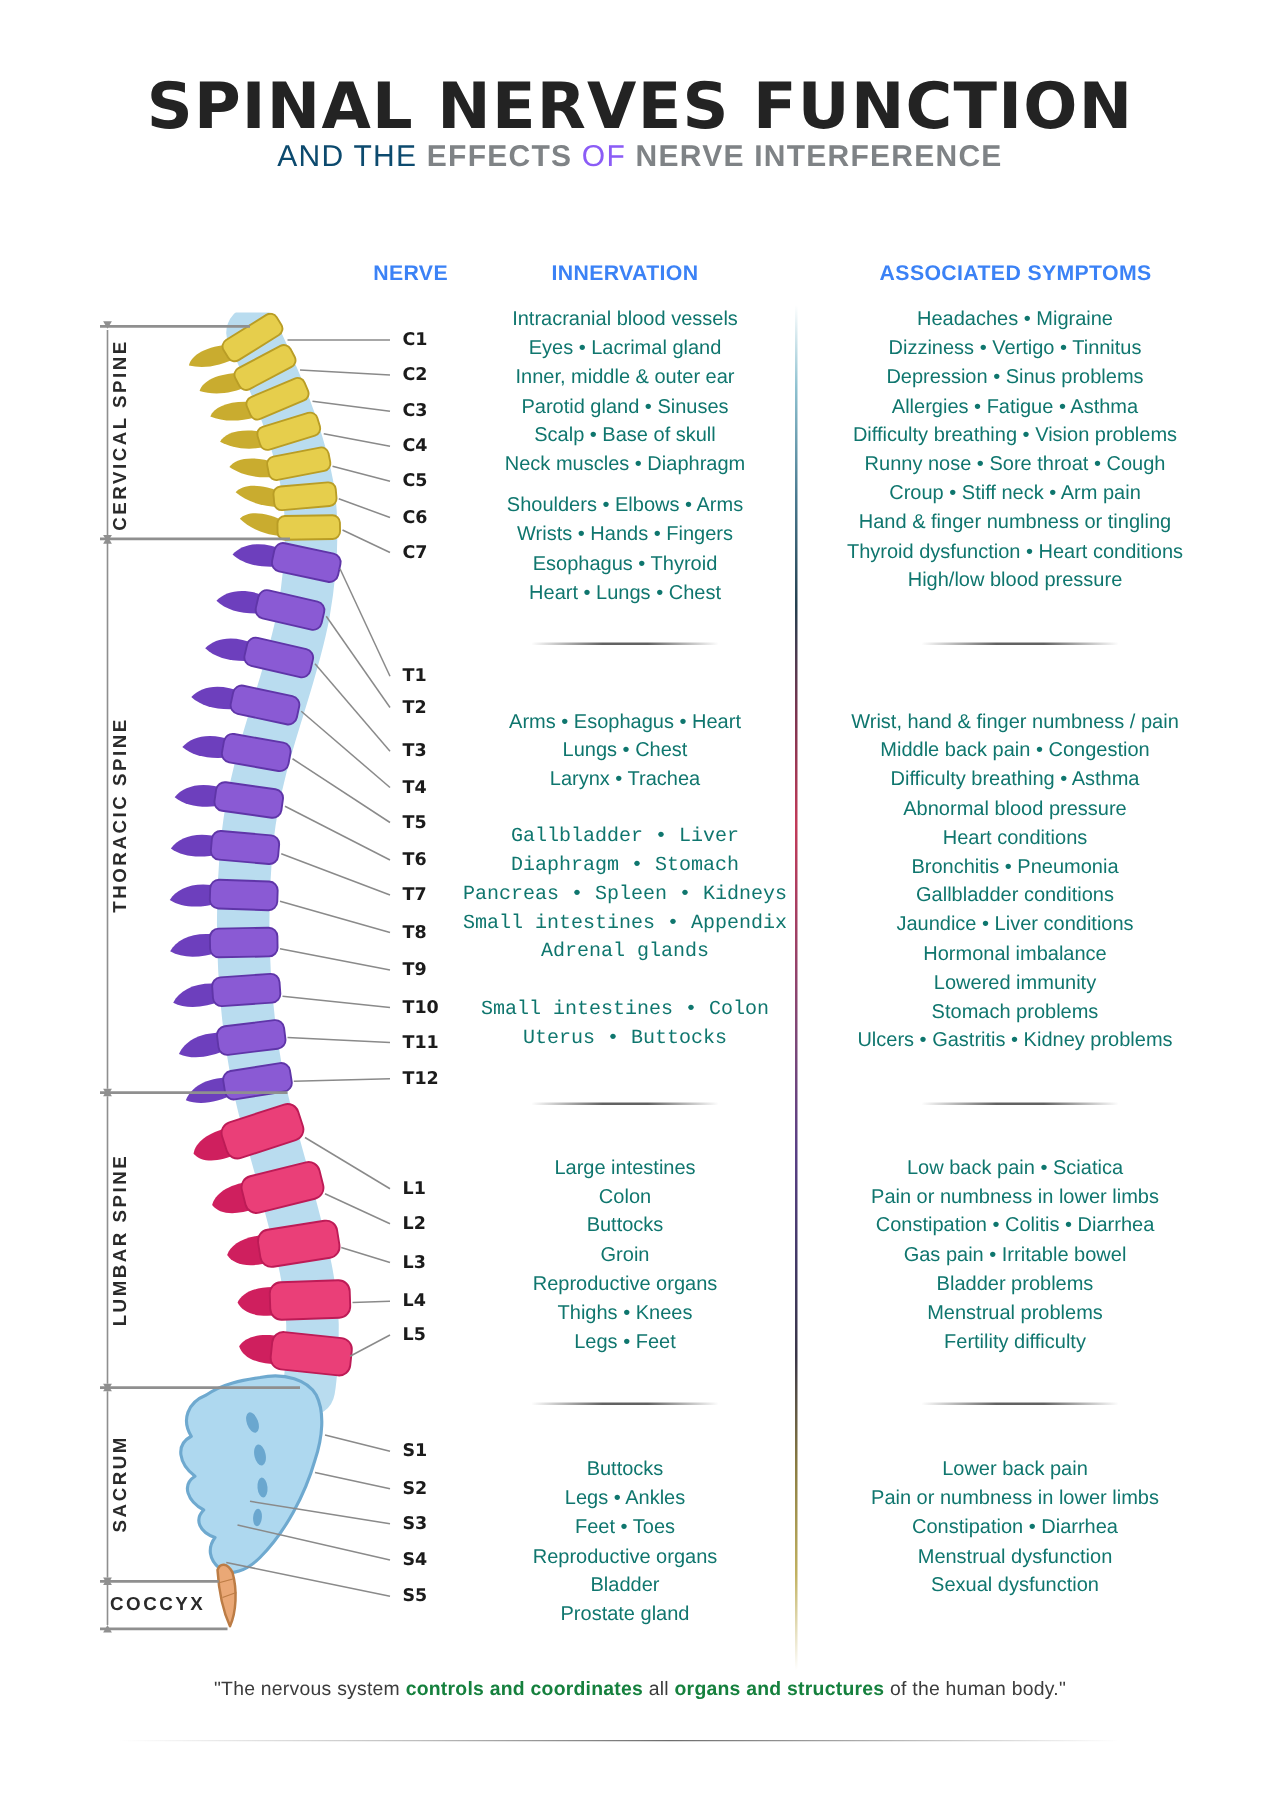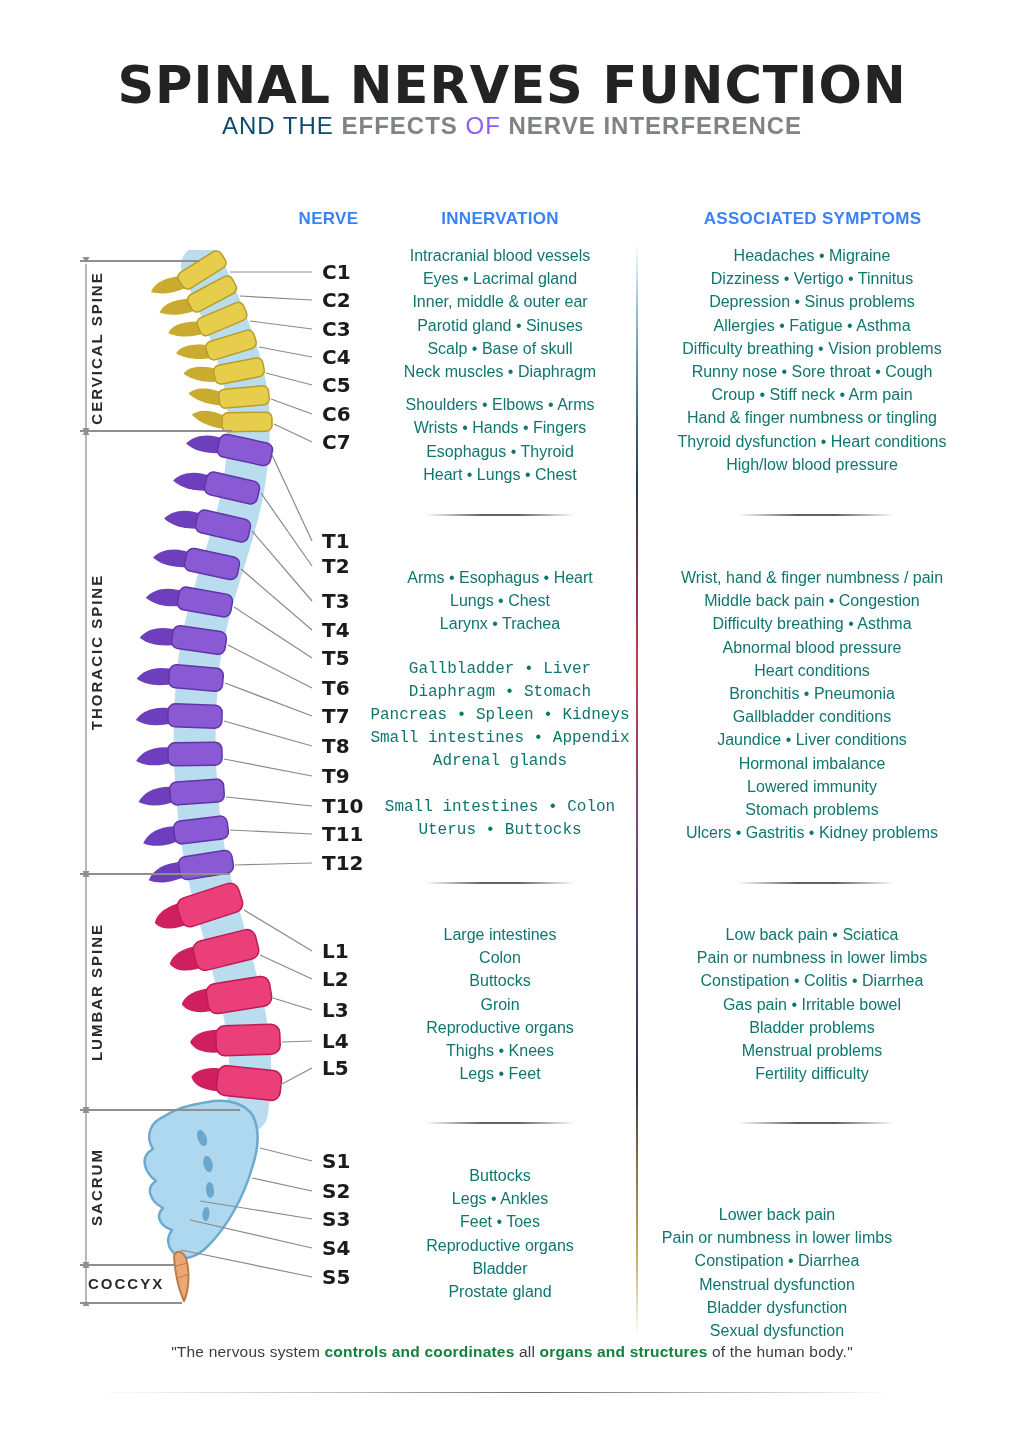--- a/index.html
+++ b/index.html
@@ -13,21 +13,21 @@
   .subtitle .dark{color:#0c4a6e;}
   .subtitle .bold{color:#7f8386;font-weight:bold;}
   .subtitle .plain{color:#8b5cf6;}
   .colhead{top:209px;font-size:17px;font-weight:bold;color:#3b82f6;text-align:center;letter-spacing:.3px;}
   .tcol{text-align:center;font-size:16px;color:#0f766e;line-height:23.2px;}
   .gap10{margin-top:10px;}
   .gap22{margin-top:22px;font-family:Liberation Mono, monospace;}
   .vlabel{font-size:15px;font-weight:bold;color:#2a2a2a;letter-spacing:2px;
           transform:translate(-50%,-50%) rotate(-90deg);white-space:nowrap;}
   .coccyx-label{font-size:15px;font-weight:bold;color:#2a2a2a;letter-spacing:2px;}
-  .nerve{font-size:20px;font-weight:bold;color:#1b1b1b;font-family:"DejaVu Sans",sans-serif;line-height:20px;}
+  .nerve{font-size:14px;font-weight:bold;color:#1b1b1b;font-family:"DejaVu Sans",sans-serif;line-height:20px;}
   .hdiv{height:2px;background:linear-gradient(to right,rgba(80,80,80,0),rgba(70,70,70,.85) 38%,rgba(70,70,70,.85) 62%,rgba(80,80,80,0));border-radius:1px;}
   .vdiv{width:2px;background:linear-gradient(to bottom,rgba(255,255,255,0) 0%,#8fc2d1 6%,#4a7a90 14%,#24404f 22%,#7c3550 30%,#c23b59 38%,#a04064 46%,#7c4878 54%,#5a4086 62%,#433a67 70%,#3a3648 77%,#8a7c42 85%,#c2b261 93%,rgba(255,255,255,0) 100%);}
   .botline{height:1px;background:linear-gradient(to right,rgba(120,120,120,0),rgba(110,110,110,.45) 30%,rgba(60,60,60,.75) 55%,rgba(120,120,120,0));}
   .quote{left:0;top:1343px;width:100%;text-align:center;font-size:15.5px;letter-spacing:.2px;}
   .quote .plain{color:#3c3c3c;}
   .quote .bold{color:#15803d;font-weight:bold;}
 </style>
 </head>
 <body>
 
@@ -335,27 +335,26 @@
     <div>
         <div>Low back pain • Sciatica</div>
         <div>Pain or numbness in lower limbs</div>
         <div>Constipation • Colitis • Diarrhea</div>
         <div>Gas pain • Irritable bowel</div>
         <div>Bladder problems</div>
         <div>Menstrual problems</div>
         <div>Fertility difficulty</div>
       </div>
   </div>
-  <div class="abs tcol" style="left:620px;top:1164px;width:314px;margin-top:39px;">
+  <div class="abs tcol" style="left:655px;top:1164px;width:314px;">
     <div>
         <div>Lower back pain</div>
         <div>Pain or numbness in lower limbs</div>
         <div>Constipation • Diarrhea</div>
         <div>Menstrual dysfunction</div>
-        <div>Bladder dysfunction</div>
         <div>Sexual dysfunction</div>
       </div>
   </div>
 
   <div class="abs hdiv" style="left:425px;top:514px;width:150px;"></div>
   <div class="abs hdiv" style="left:425px;top:882px;width:150px;"></div>
   <div class="abs hdiv" style="left:425px;top:1122px;width:150px;"></div>
   <div class="abs hdiv" style="left:737px;top:514px;width:158px;"></div>
   <div class="abs hdiv" style="left:737px;top:882px;width:158px;"></div>
   <div class="abs hdiv" style="left:737px;top:1122px;width:158px;"></div>

